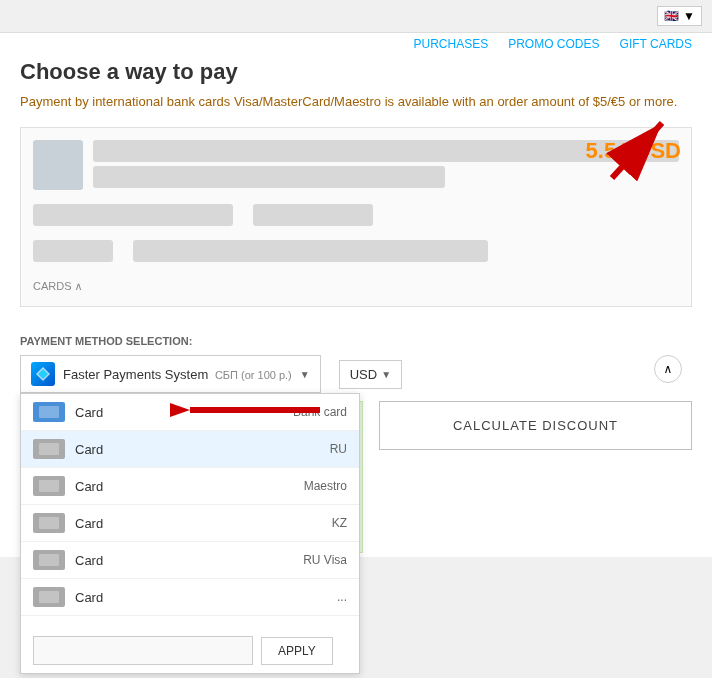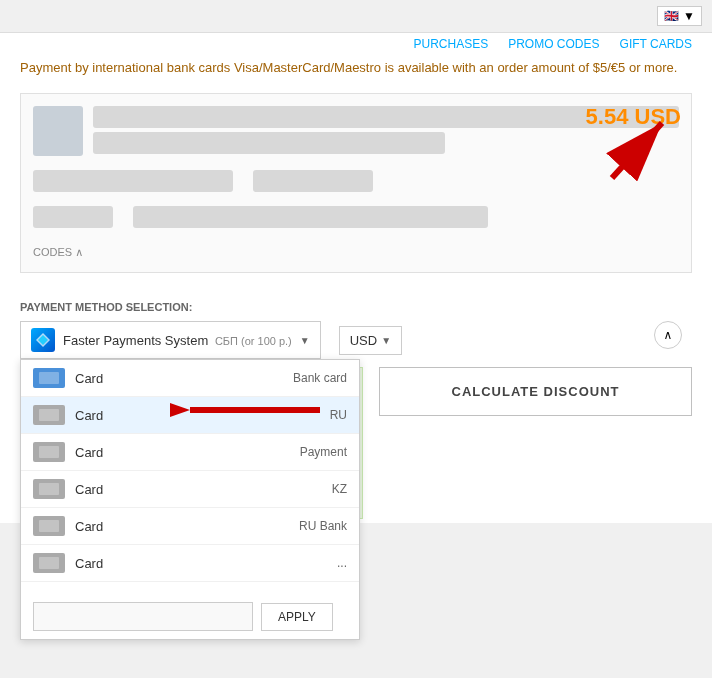--- a/index.html
+++ b/index.html
@@ -289,21 +289,21 @@
       display: flex;
       align-items: center;
       gap: 4px;
       margin: 6px auto;
     }
     .calculate-btn {
       border: 1px solid #c0c0c0;
       background: white;
       padding: 16px 24px;
       font-size: 13px;
-      font-weight: bold;
+      font-weight: normal;
       letter-spacing: 1px;
       cursor: pointer;
       color: #444;
       text-transform: uppercase;
       flex: 1;
       text-align: center;
     }
     .red-arrow-price {
       position: absolute;
       top: 120px;
@@ -336,20 +336,21 @@
   </button>
 </div>
 
 <div class="main-content">
   <div class="nav-links">
     <a class="nav-link">PURCHASES</a>
     <a class="nav-link">PROMO CODES</a>
     <a class="nav-link">GIFT CARDS</a>
   </div>
 
+  <h1 class="page-title">Choose a way to pay</h1>
   <p class="subtitle">Payment by international bank cards Visa/MasterCard/Maestro is available with an order amount of $5/€5 or more.</p>
 
   <div class="order-summary-area">
     <div class="blurred-section">
       <div style="display:flex;gap:10px;margin-bottom:6px;">
         <div class="blurred-row" style="width:50px;height:50px;background:#c8d0d8;border-radius:3px;"></div>
         <div style="flex:1">
           <div class="blurred-row long" style="margin-bottom:4px;"></div>
           <div class="blurred-row" style="width:60%;"></div>
         </div>
@@ -360,21 +361,21 @@
       <div class="blurred-row short"></div>
     </div>
     <div class="blurred-inline">
       <div class="blurred-row xshort"></div>
       <div class="blurred-row long" style="width:55%;"></div>
     </div>
     <div class="price-badge">
       <span>5.54</span> <span>USD</span>
     </div>
     <div>
-      <span class="hide-link">CODES ∧</span>
+      <span class="hide-link">CARDS ∧</span>
     </div>
   </div>
 
   <div class="payment-section">
     <div class="payment-label">PAYMENT METHOD SELECTION:</div>
 
     <div class="payment-wrapper">
       <div class="payment-row">
         <div class="payment-selector">
           <div class="fps-icon">
@@ -411,35 +412,35 @@
             <div class="card-icon-inner"></div>
           </div>
           <span class="dropdown-item-label">Card</span>
           <span class="dropdown-item-sublabel">RU</span>
         </div>
         <div class="dropdown-item">
           <div class="card-icon gray">
             <div class="card-icon-inner"></div>
           </div>
           <span class="dropdown-item-label">Card</span>
-          <span class="dropdown-item-sublabel">Payment</span>
+          <span class="dropdown-item-sublabel">Maestro</span>
         </div>
         <div class="dropdown-item">
           <div class="card-icon gray">
             <div class="card-icon-inner"></div>
           </div>
           <span class="dropdown-item-label">Card</span>
           <span class="dropdown-item-sublabel">KZ</span>
         </div>
         <div class="dropdown-item">
           <div class="card-icon gray">
             <div class="card-icon-inner"></div>
           </div>
           <span class="dropdown-item-label">Card</span>
-          <span class="dropdown-item-sublabel">RU Bank</span>
+          <span class="dropdown-item-sublabel">RU Visa</span>
         </div>
         <div class="dropdown-item">
           <div class="card-icon gray">
             <div class="card-icon-inner"></div>
           </div>
           <span class="dropdown-item-label">Card</span>
           <span class="dropdown-item-sublabel">...</span>
         </div>
 
         <div class="promo-area" style="padding:8px 12px;">

